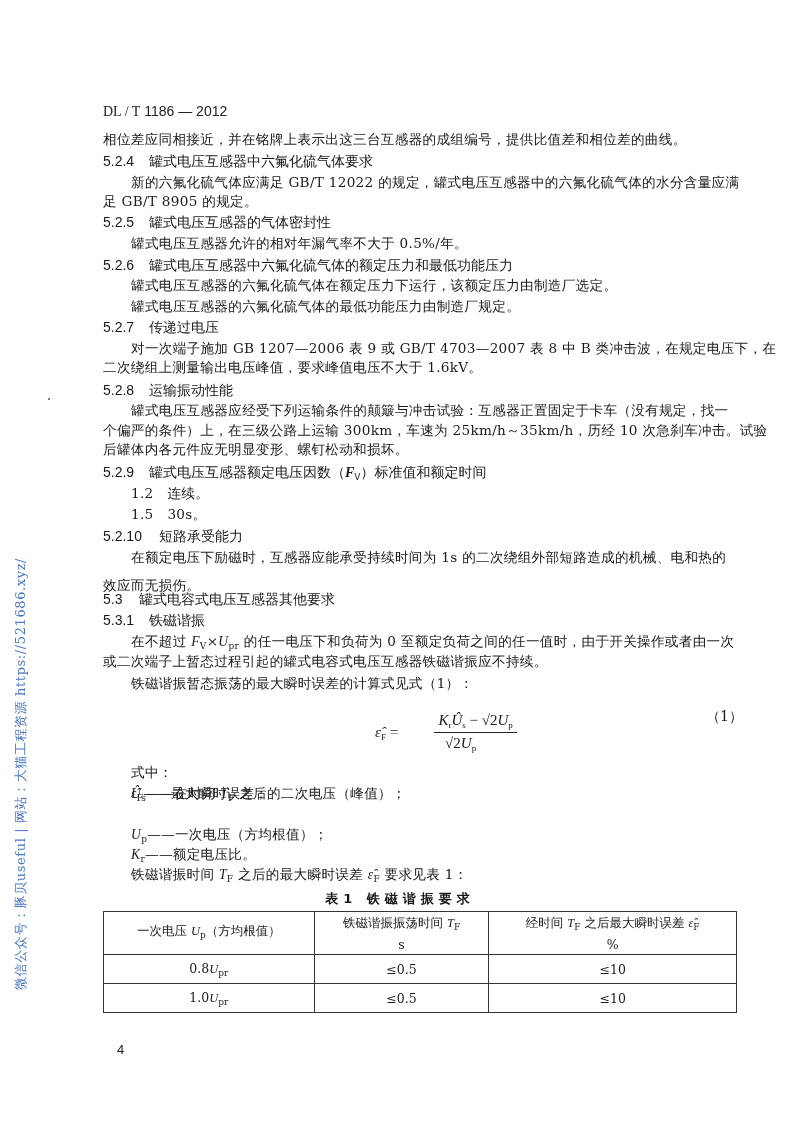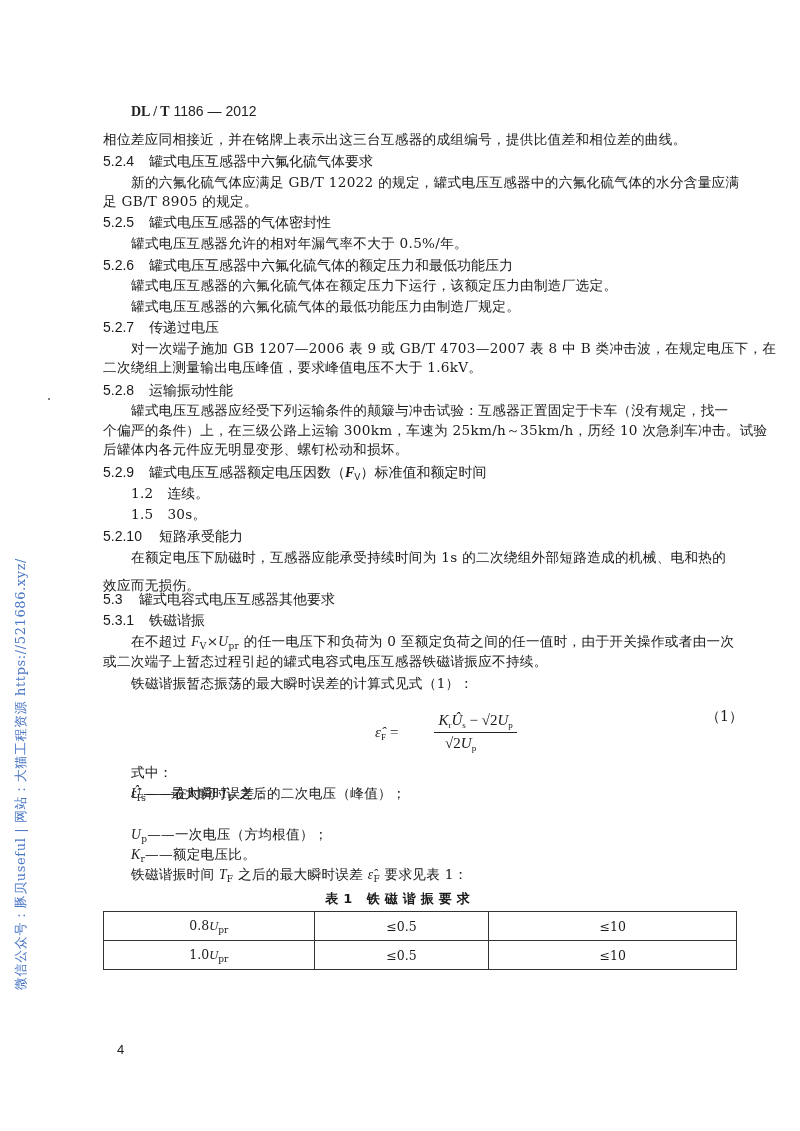--- a/index.html
+++ b/index.html
@@ -6,21 +6,21 @@
   body {
     width: 800px; height: 1131px; position: relative; overflow: hidden;
     background: #ffffff; color: #1a1a1a;
     font-family: "DejaVu Serif", "Liberation Serif", serif;
   }
   .header-code {
     position: absolute; left: 103px; top: 103px;
     font-family: "Liberation Sans", "DejaVu Sans", sans-serif;
     font-size: 14px; color: #222;
   }
-  .header-code b { font-family: "Liberation Serif", serif; font-weight: bold; margin-left: 28px; }
+  .header-code b { font-family: "Liberation Serif", serif; font-weight: normal; }
   .line {
     position: absolute; left: 103px; white-space: nowrap;
     font-size: 13.6px; line-height: 18px; letter-spacing: 0.3px;
   }
   .indent { left: 131px; }
   .heading {
     position: absolute; left: 103px; white-space: nowrap;
     font-size: 14px; line-height: 18px;
     font-family: "DejaVu Sans", "Liberation Sans", sans-serif;
   }
@@ -123,20 +123,25 @@
 <div class="line indent" style="top:865px"><span>铁磁谐振时间 </span><i class="v">T</i><sub>F</sub><span> 之后的最大瞬时误差 </span><i class="v">ε̂</i><sub>F</sub><span> 要求见表 1：</span></div>
 
 <div class="table-title">表1  铁磁谐振要求</div>
 <table class="t1">
   <colgroup>
       <col style="width:211px">
       <col style="width:175px">
       <col style="width:248px">
     </colgroup>
   <tbody>
+      <tr>
+    <th><span>一次电压 </span><i class="v">U</i><sub>p</sub><span>（方均根值）</span></th>
+    <th><span>铁磁谐振振荡时间 </span><i class="v">T</i><sub>F</sub><br><span>s</span></th>
+    <th><span>经时间 </span><i class="v">T</i><sub>F</sub><span> 之后最大瞬时误差 </span><i class="v">ε̂</i><sub>F</sub><br><span>%</span></th>
+  </tr>
   <tr>
     <td><span>0.8</span><i class="v">U</i><sub>pr</sub></td>
     <td>≤0.5</td>
     <td>≤10</td>
   </tr>
   <tr>
     <td><span>1.0</span><i class="v">U</i><sub>pr</sub></td>
     <td>≤0.5</td>
     <td>≤10</td>
   </tr>

